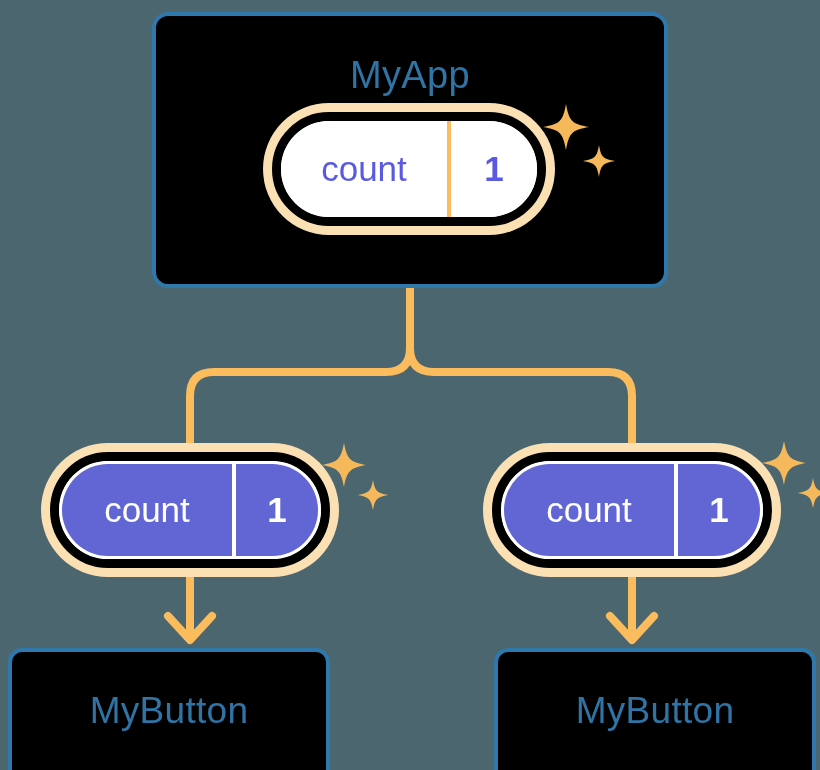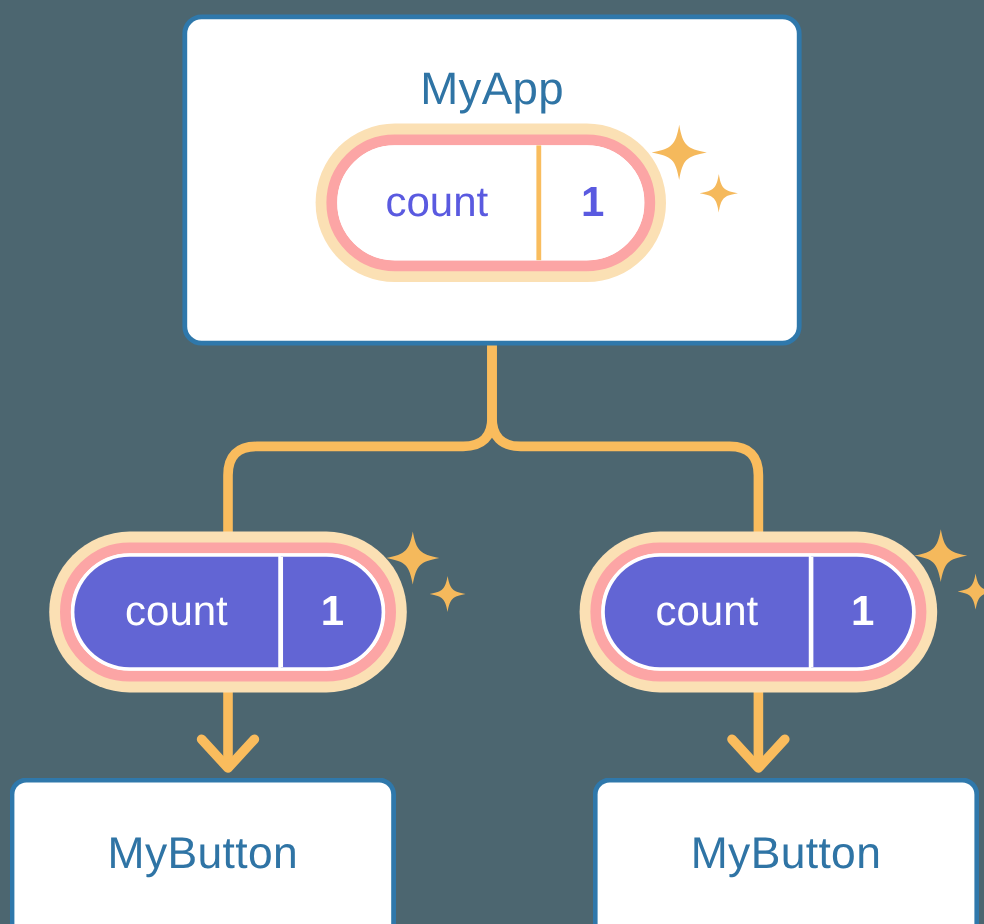--- a/index.html
+++ b/index.html
@@ -22,21 +22,21 @@
     position: absolute;
     left: 0;
     top: 0;
     width: 820px;
     height: 770px;
   }
 
   
   .card {
     position: absolute;
-    background: #ffffff;
+    background: #000000;
     border: 4px solid #2f78ab;
     border-radius: 14px;
     box-sizing: border-box;
     display: flex;
     align-items: center;
     justify-content: center;
   }
   .card-title {
     color: #2f74a5;
     font-size: 36px;
@@ -88,21 +88,21 @@
 
   
   .pill-wrap {
     position: absolute;
   }
   .pill {
     position: relative;
     box-sizing: border-box;
     border-radius: 999px;
     
-    border: 8px solid #fca5a5;
+    border: 8px solid #000000;
     box-shadow: 0 0 0 9px #fbe0b4;
     display: flex;
     align-items: stretch;
     overflow: hidden;
   }
   .pill-cell {
     display: flex;
     align-items: center;
     justify-content: center;
     box-sizing: border-box;

